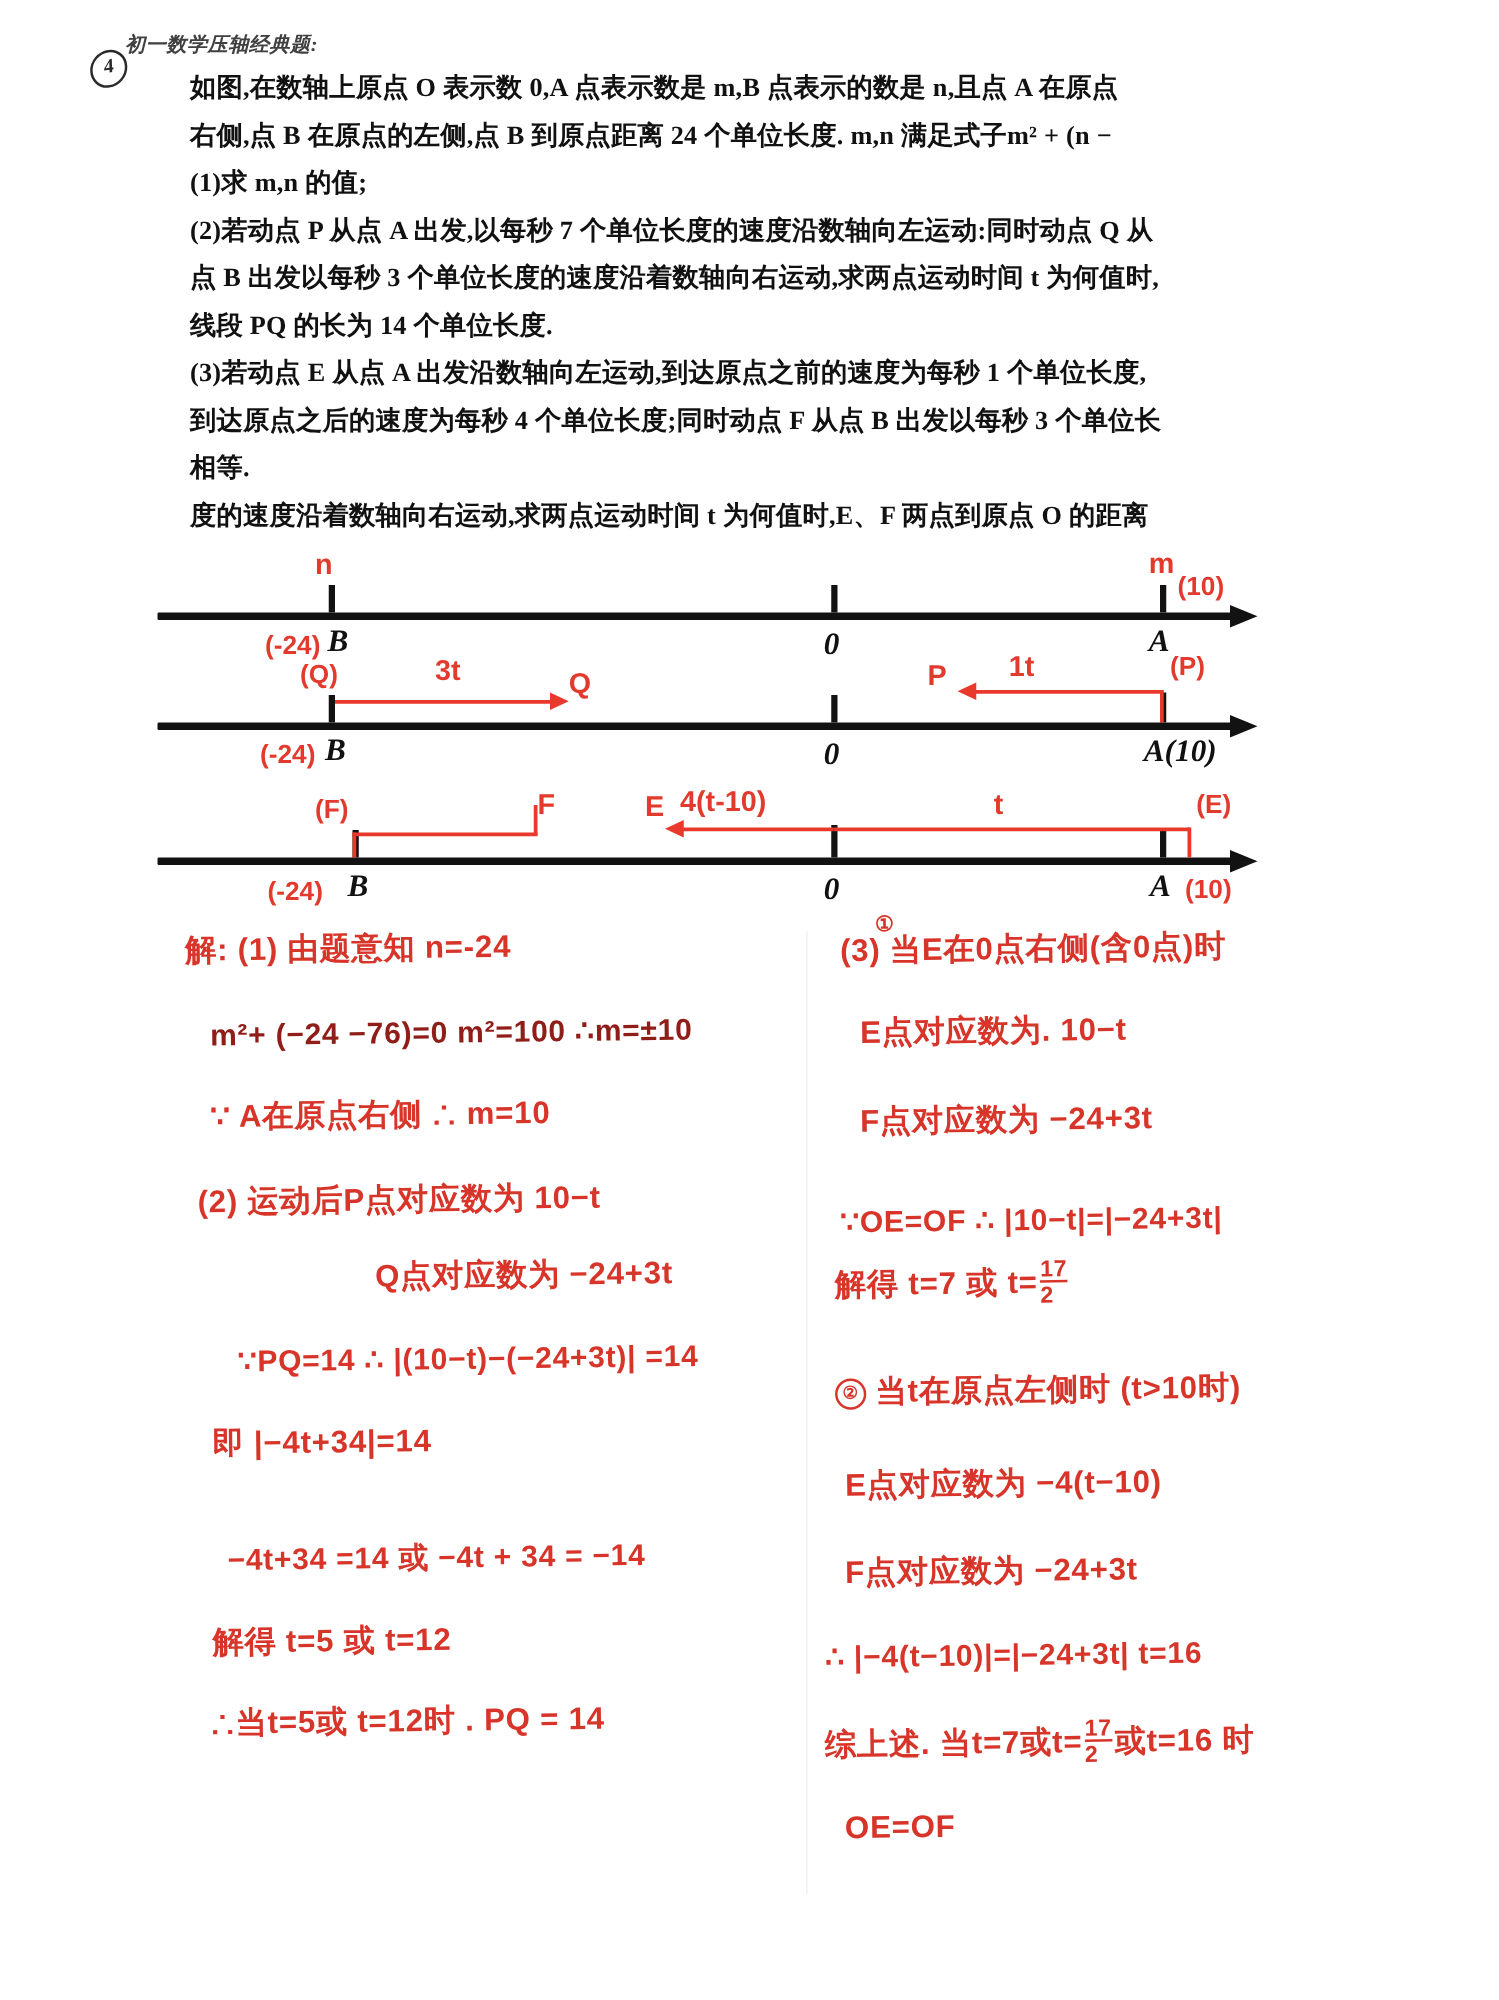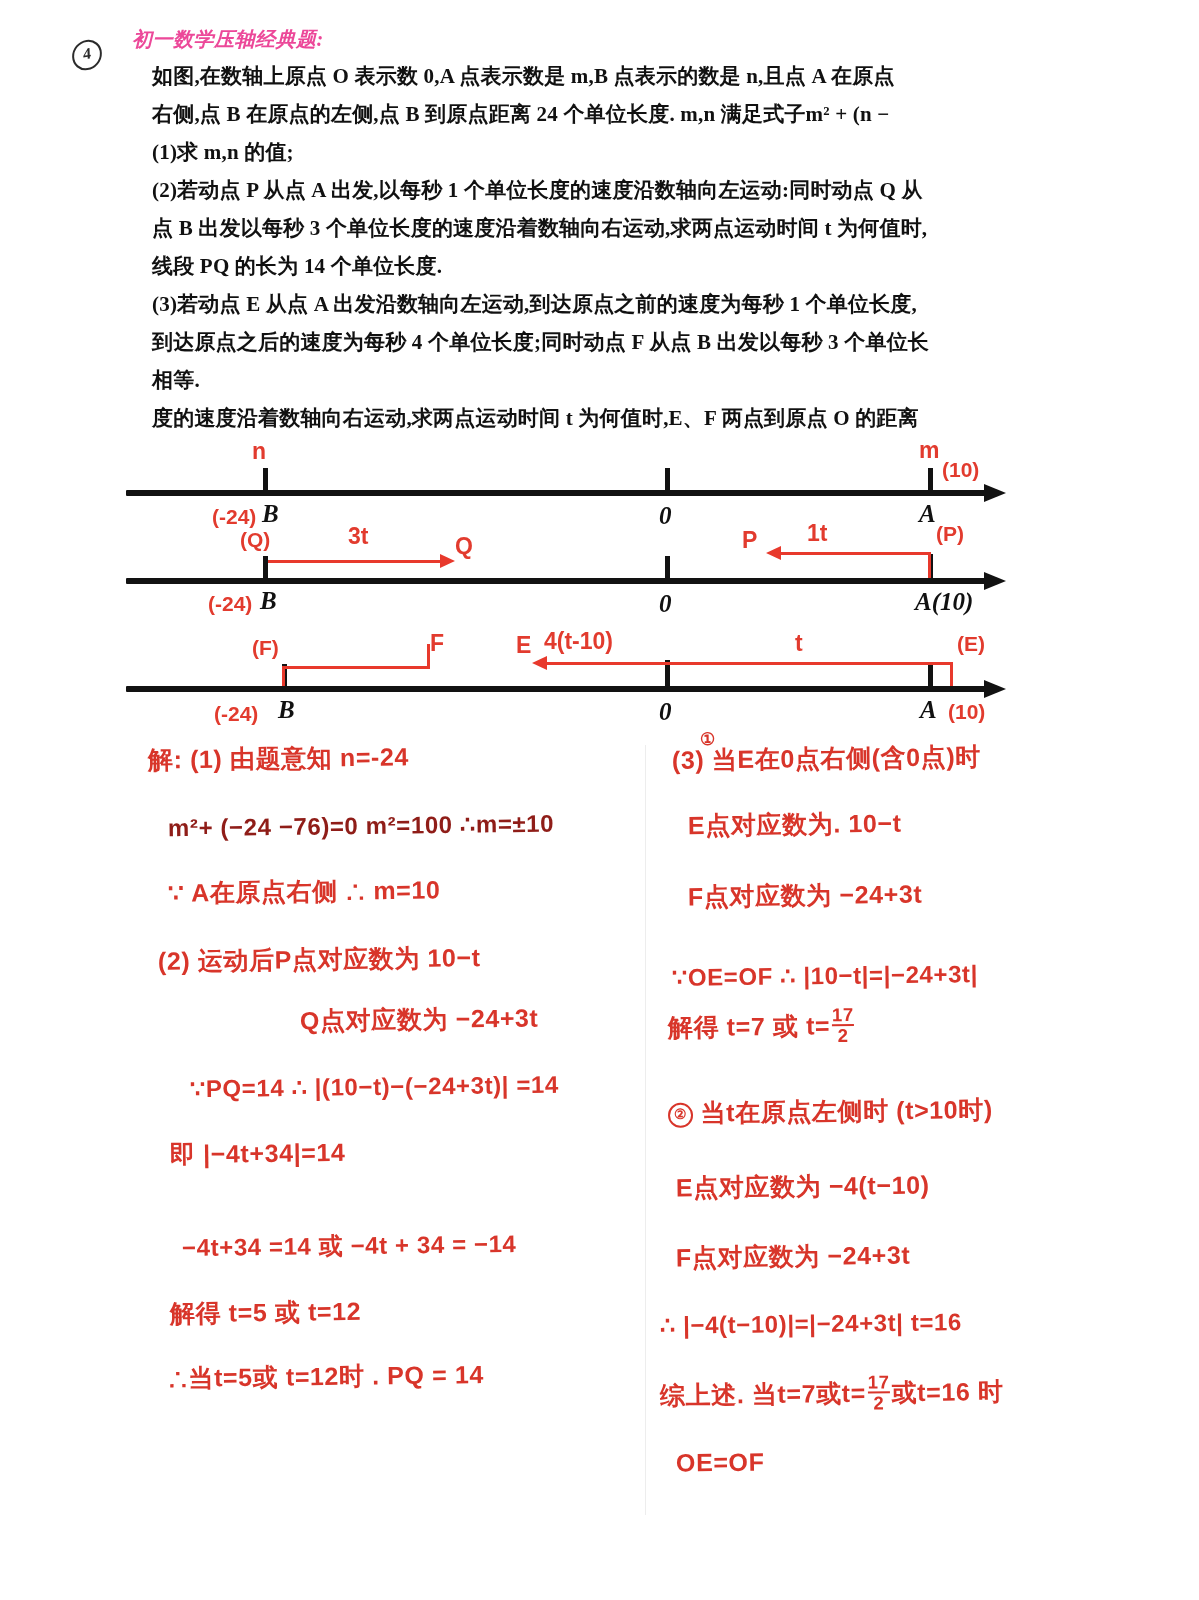--- a/index.html
+++ b/index.html
@@ -33,26 +33,26 @@
     border-radius: 50%;
     font-family: "Liberation Serif", serif;
     font-size: 16px;
     font-weight: bold;
     line-height: 24px;
     text-align: center;
     transform: rotate(-8deg) skewX(-6deg);
     color: #2b2b2b;
   }
   .p-title {
-    margin-left: 60px;
-    font-size: 20px;
+    margin-left: 28px;
+    font-size: 16px;
     font-weight: bold;
     font-style: italic;
     letter-spacing: 0.5px;
-    color: #ec4899;
+    color: #404040;
   }
   .p-body {
     margin-left: 40px;
     margin-top: 4px;
     font-size: 21px;
     font-weight: bold;
     line-height: 38px;
     text-align: justify;
     letter-spacing: 0.2px;
   }
@@ -144,21 +144,20 @@
     white-space: nowrap;
     font-size: 25px;
     font-weight: bold;
     letter-spacing: 0.6px;
     transform: rotate(-0.7deg);
   }
   .dark { color: #8f1d18; }
   .frac {
     display: inline-block;
     vertical-align: middle;
-    text-align: center;
     font-size: 0.74em;
     line-height: 1.05;
     transform: translateY(-2px);
     margin: 0 2px;
   }
   .frac .num { display: block; }
   .frac .den { display: block; border-top: 2px solid currentColor; }
   .circnum {
     display: inline-block;
     width: 21px; height: 21px;
@@ -178,21 +177,21 @@
 </head>
 <body>
 
 <div id="problem">
   <div class="q-badge">4</div>
   <div class="p-title">初一数学压轴经典题:</div>
   <div class="p-body">
     <span class="p-line">如图,在数轴上原点 O 表示数 0,A 点表示数是 m,B 点表示的数是 n,且点 A 在原点</span>
     <span class="p-line">右侧,点 B 在原点的左侧,点 B 到原点距离 24 个单位长度. m,n 满足式子m² + (n −</span>
     <span class="p-line">(1)求 m,n 的值;</span>
-    <span class="p-line">(2)若动点 P 从点 A 出发,以每秒 1 个单位长度的速度沿数轴向左运动:同时动点 Q 从</span>
+    <span class="p-line">(2)若动点 P 从点 A 出发,以每秒 7 个单位长度的速度沿数轴向左运动:同时动点 Q 从</span>
     <span class="p-line">点 B 出发以每秒 3 个单位长度的速度沿着数轴向右运动,求两点运动时间 t 为何值时,</span>
     <span class="p-line">线段 PQ 的长为 14 个单位长度.</span>
     <span class="p-line">(3)若动点 E 从点 A 出发沿数轴向左运动,到达原点之前的速度为每秒 1 个单位长度,</span>
     <span class="p-line">到达原点之后的速度为每秒 4 个单位长度;同时动点 F 从点 B 出发以每秒 3 个单位长</span>
     <span class="p-line">相等.</span>
     <span class="p-line">度的速度沿着数轴向右运动,求两点运动时间 t 为何值时,E、F 两点到原点 O 的距离</span>
   </div>
 </div>
 
 <div class="axis-block" style="top:490px">

